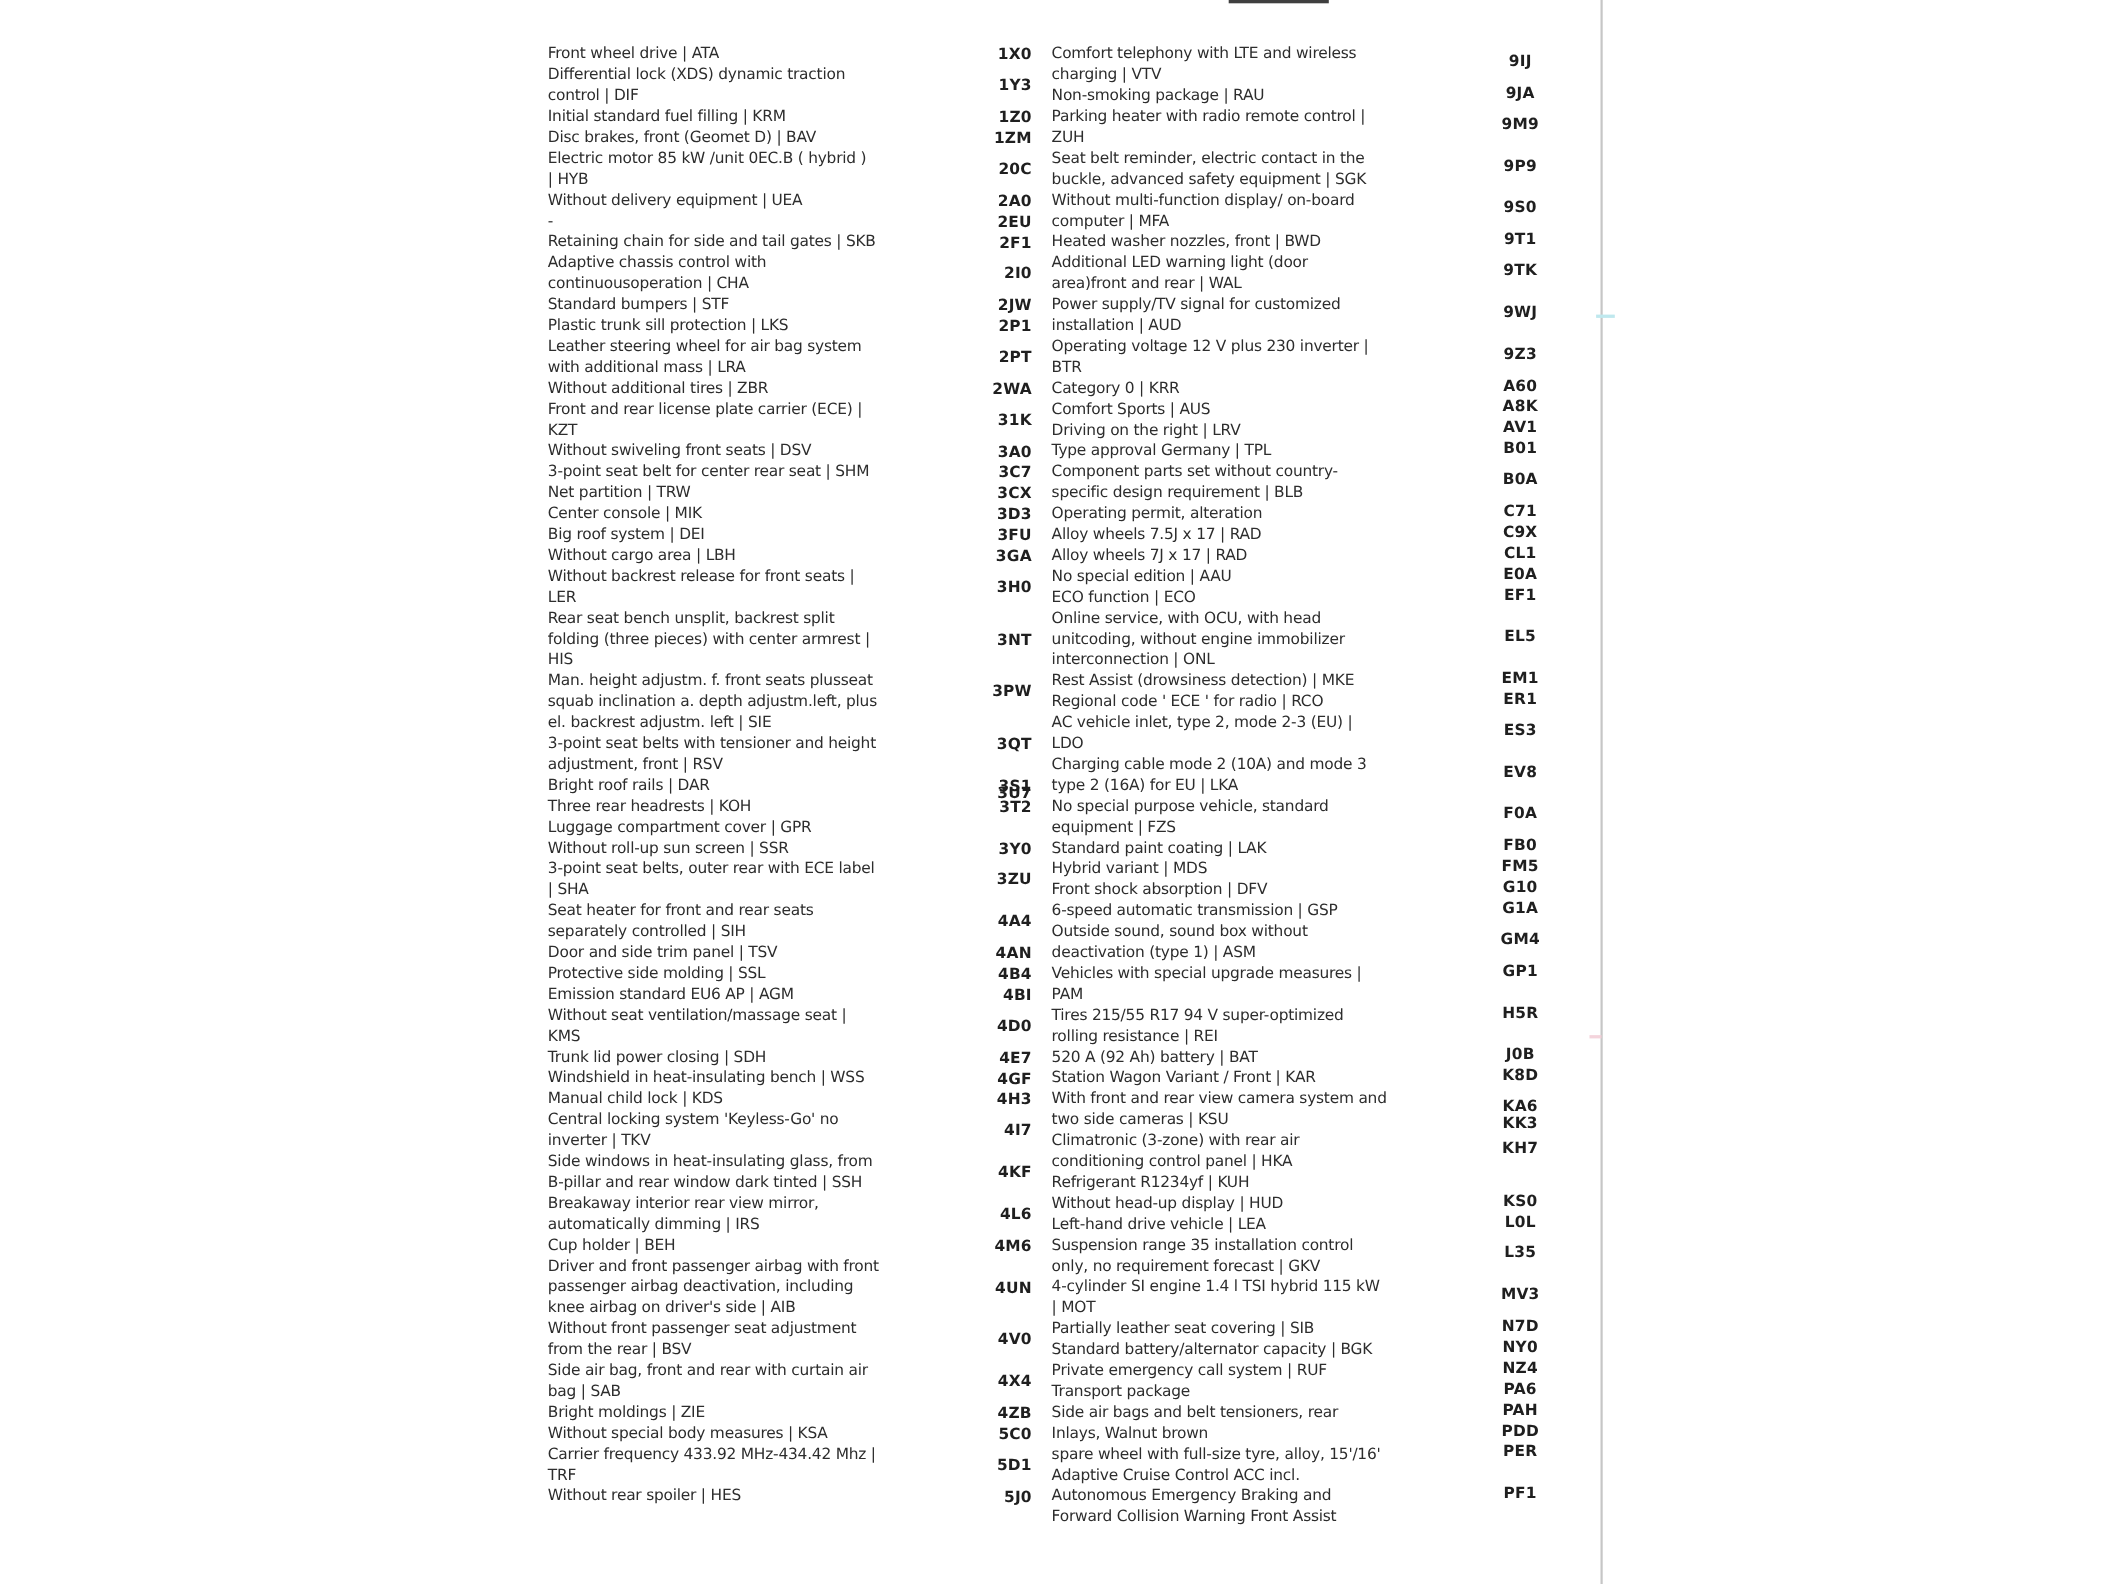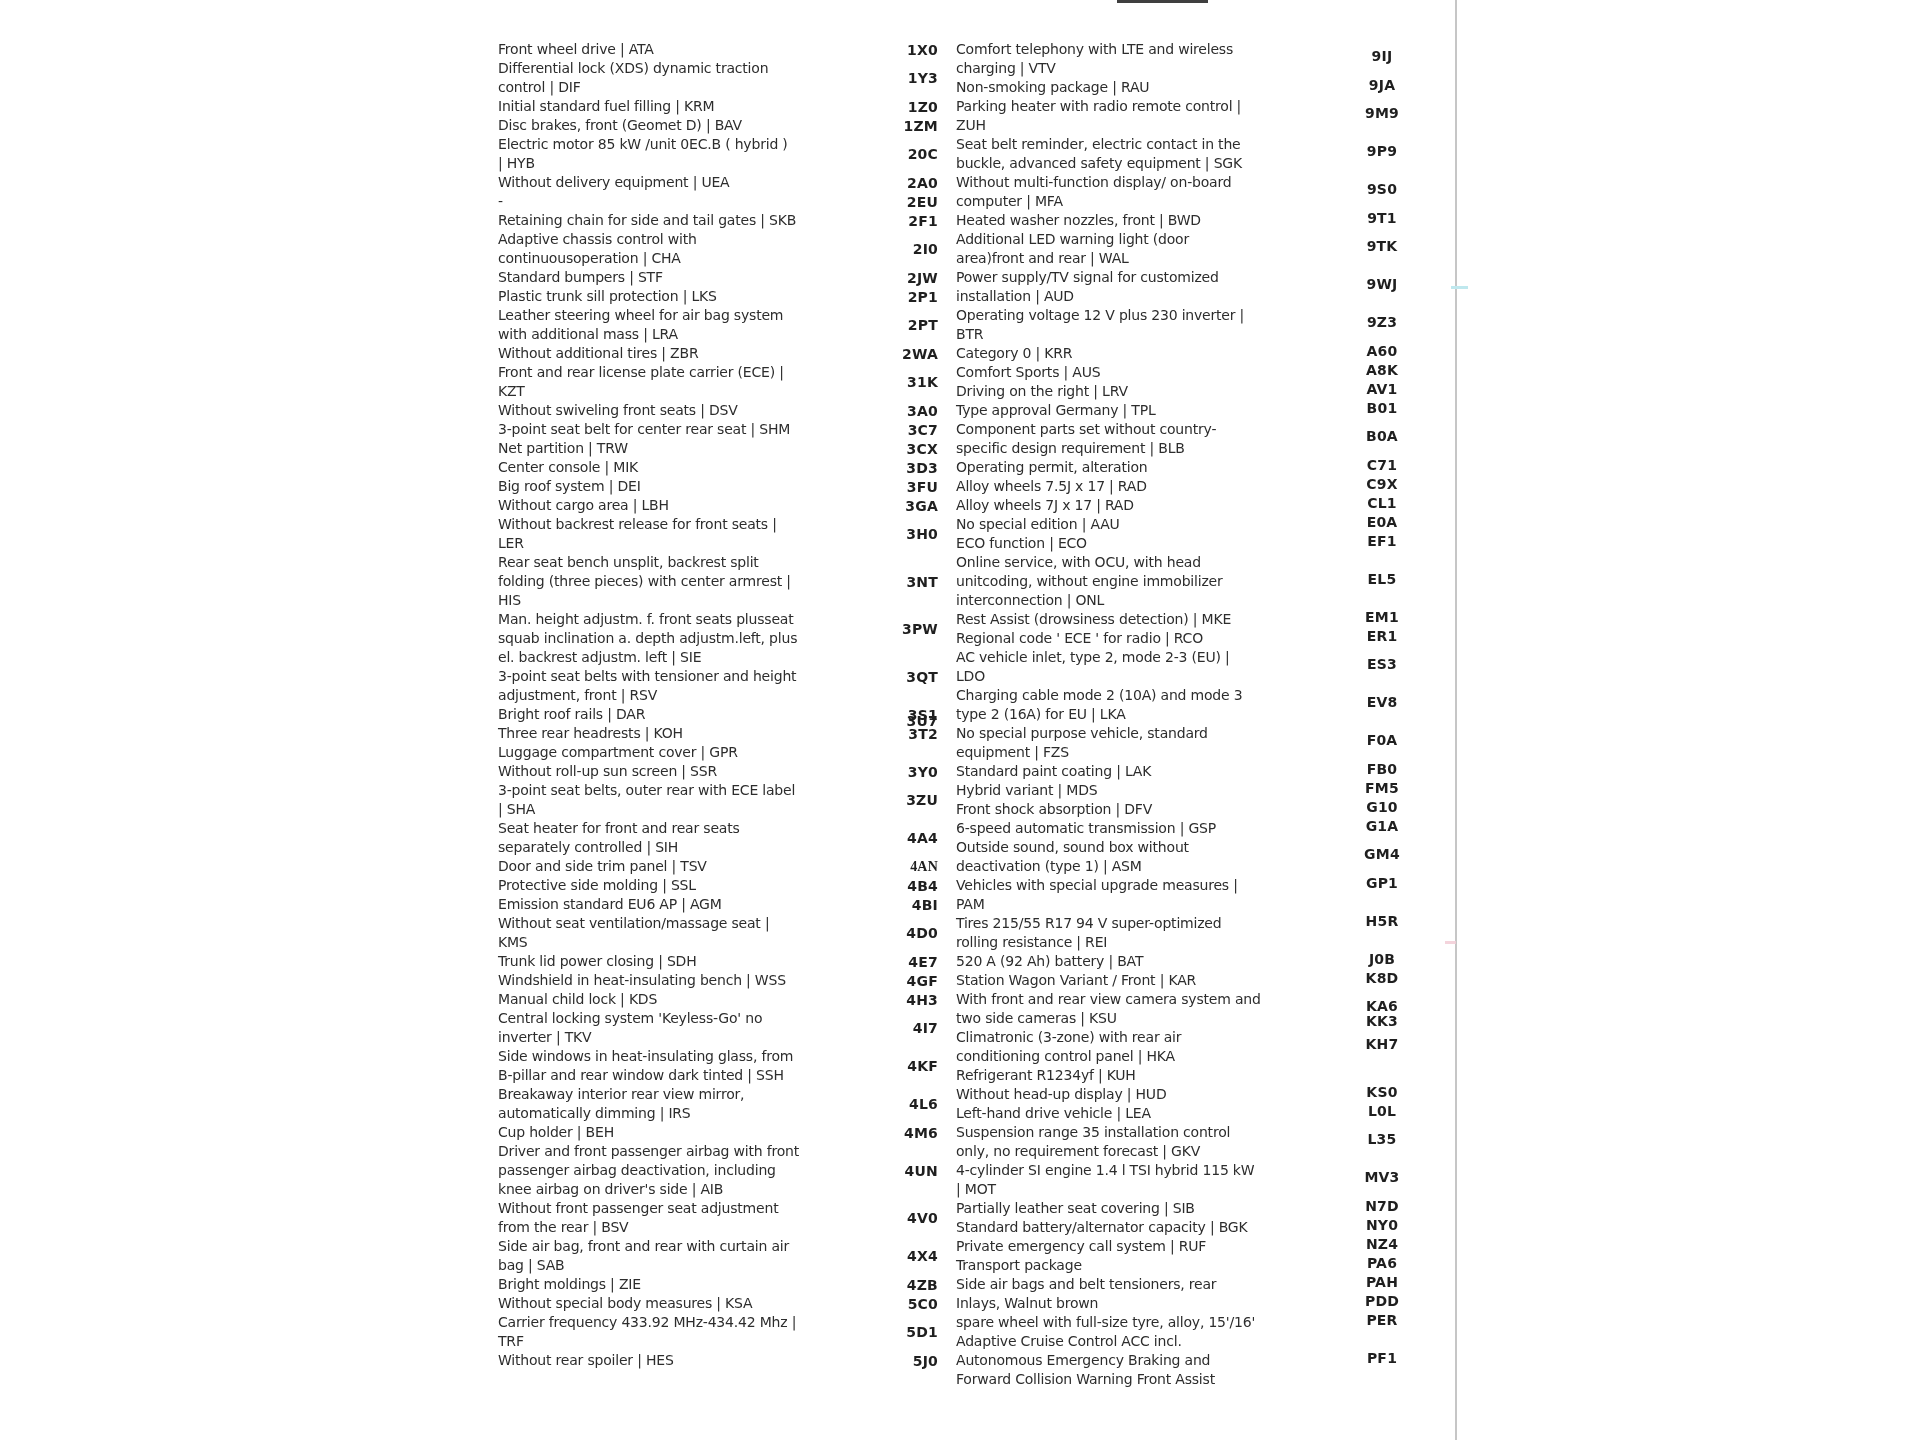--- a/index.html
+++ b/index.html
@@ -142,21 +142,21 @@
       <div class="code align-right" style="top: 475px; height: 38px;">3H0</div>
       <div class="code align-right" style="top: 513px; height: 57px;">3NT</div>
       <div class="code align-right" style="top: 570px; height: 38px;">3PW</div>
       <div class="code align-right" style="top: 608px; height: 57px;">3QT</div>
       <div class="code align-right" style="top: 665px; height: 19px;">3S1</div>
       <div class="code align-right" style="top: 684px; height: 19px;">3T2</div>
       <div class="code align-right" style="top: 671px; height: 19px; text-align: right;">3U7</div>
       <div class="code align-right" style="top: 722px; height: 19px;">3Y0</div>
       <div class="code align-right" style="top: 741px; height: 38px;">3ZU</div>
       <div class="code align-right" style="top: 779px; height: 38px;">4A4</div>
-      <div class="code align-right" style="top: 817px; height: 19px; font-family: Liberation Serif, serif;">4AN</div>
+      <div class="code align-right" style="top: 817px; height: 19px;">4AN</div>
       <div class="code align-right" style="top: 836px; height: 19px;">4B4</div>
       <div class="code align-right" style="top: 855px; height: 19px;">4BI</div>
       <div class="code align-right" style="top: 874px; height: 38px;">4D0</div>
       <div class="code align-right" style="top: 912px; height: 19px;">4E7</div>
       <div class="code align-right" style="top: 931px; height: 19px;">4GF</div>
       <div class="code align-right" style="top: 950px; height: 19px;">4H3</div>
       <div class="code align-right" style="top: 969px; height: 38px;">4I7</div>
       <div class="code align-right" style="top: 1007px; height: 38px;">4KF</div>
       <div class="code align-right" style="top: 1045px; height: 38px;">4L6</div>
       <div class="code align-right" style="top: 1083px; height: 19px;">4M6</div>

